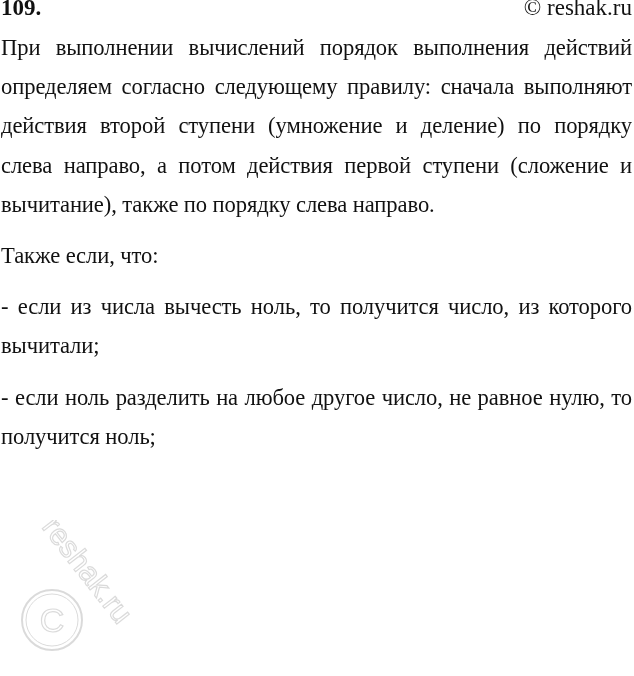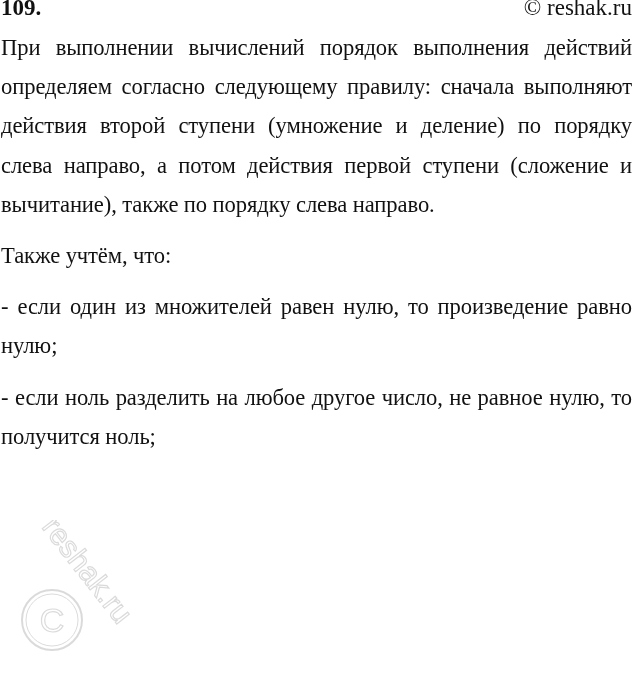--- a/index.html
+++ b/index.html
@@ -62,22 +62,22 @@
 </head>
 <body>
 
 <div class="page">
   <div class="header">
     <span class="task-number">109.</span>
     <span class="copyright">© reshak.ru</span>
   </div>
 
   <p class="para">При выполнении вычислений порядок выполнения действий определяем согласно следующему правилу: сначала выполняют действия второй ступени (умножение и деление) по порядку слева направо, а потом действия первой ступени (сложение и вычитание), также по порядку слева направо.</p>
-  <p class="para">Также учтём, что:</p>
-  <p class="para">- если один из множителей равен нулю, то произведение равно нулю;</p>
+  <p class="para">Также если, что:</p>
+  <p class="para">- если из числа вычесть ноль, то получится число, из которого вычитали;</p>
   <p class="para">- если ноль разделить на любое другое число, не равное нулю, то получится ноль;</p>
 </div>
 
 <svg class="watermark" viewBox="0 0 130 150" xmlns="http://www.w3.org/2000/svg">
   <circle cx="38" cy="100" r="30" fill="none" stroke="#bdbdbd" stroke-width="2"></circle>
   <circle cx="38" cy="100" r="26" fill="none" stroke="#bdbdbd" stroke-width="1"></circle>
   <text x="38" y="112" text-anchor="middle" font-family="Liberation Sans, sans-serif" font-size="34" fill="none" stroke="#bdbdbd" stroke-width="1.2">C</text>
   <text x="6" y="30" transform="rotate(52 40 40)" font-family="Liberation Sans, sans-serif" font-size="30" fill="none" stroke="#bdbdbd" stroke-width="1.2">reshak.ru</text>
 </svg>
 

